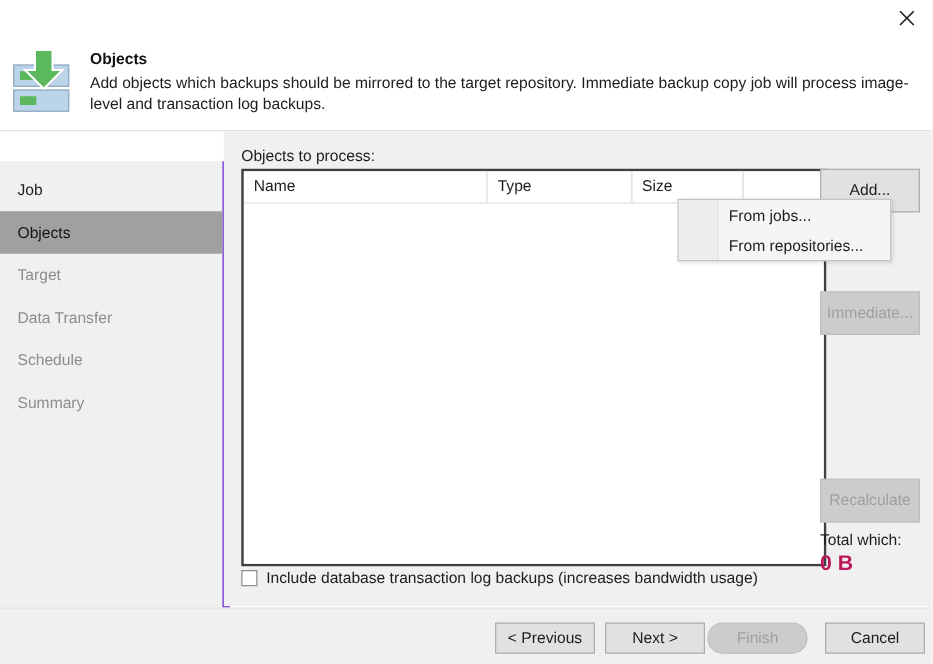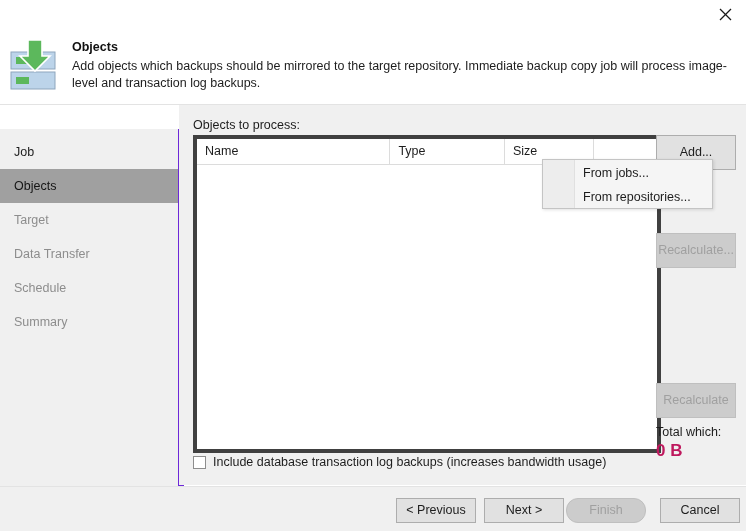--- a/index.html
+++ b/index.html
@@ -111,21 +111,21 @@
     position: absolute;
     left: 14px; top: 13px;
     font-size: 12.5px;
     color: #1d1d1d;
   }
   #list-box {
     position: absolute;
     left: 14px; top: 30px;
     width: 468px; height: 318px;
     background: #ffffff;
-    border: 4px solid #404040;
+    border: 2px solid #404040;
     box-sizing: border-box;
     overflow: hidden;
   }
   #list-header {
     position: relative;
     height: 25px;
     background: #ffffff;
     border-bottom: 1px solid #dcdcdc;
     display: flex;
   }
@@ -322,21 +322,21 @@
     <div id="list-header">
       <div class="col-head c0">Name</div>
       <div class="col-head c1">Type</div>
       <div class="col-head c2">Size</div>
       <div class="col-head c3"></div>
     </div>
     <div id="list-body"></div>
   </div>
 
   <button class="side-btn" id="add-button">Add...</button>
-  <button class="side-btn disabled" id="exclusions-button">Recalculate...</button>
+  <button class="side-btn disabled" id="exclusions-button">Immediate...</button>
   <button class="side-btn disabled" id="recalculate-button">Recalculate</button>
 
   <div id="total-size-label">Total which:</div>
   <div id="total-size-value">0 B</div>
 
   <div id="add-menu">
     <div id="add-menu-gutter"></div>
     <div class="menu-item" style="top:1px">From jobs...</div>
     <div class="menu-item" style="top:25px">From repositories...</div>
   </div>

